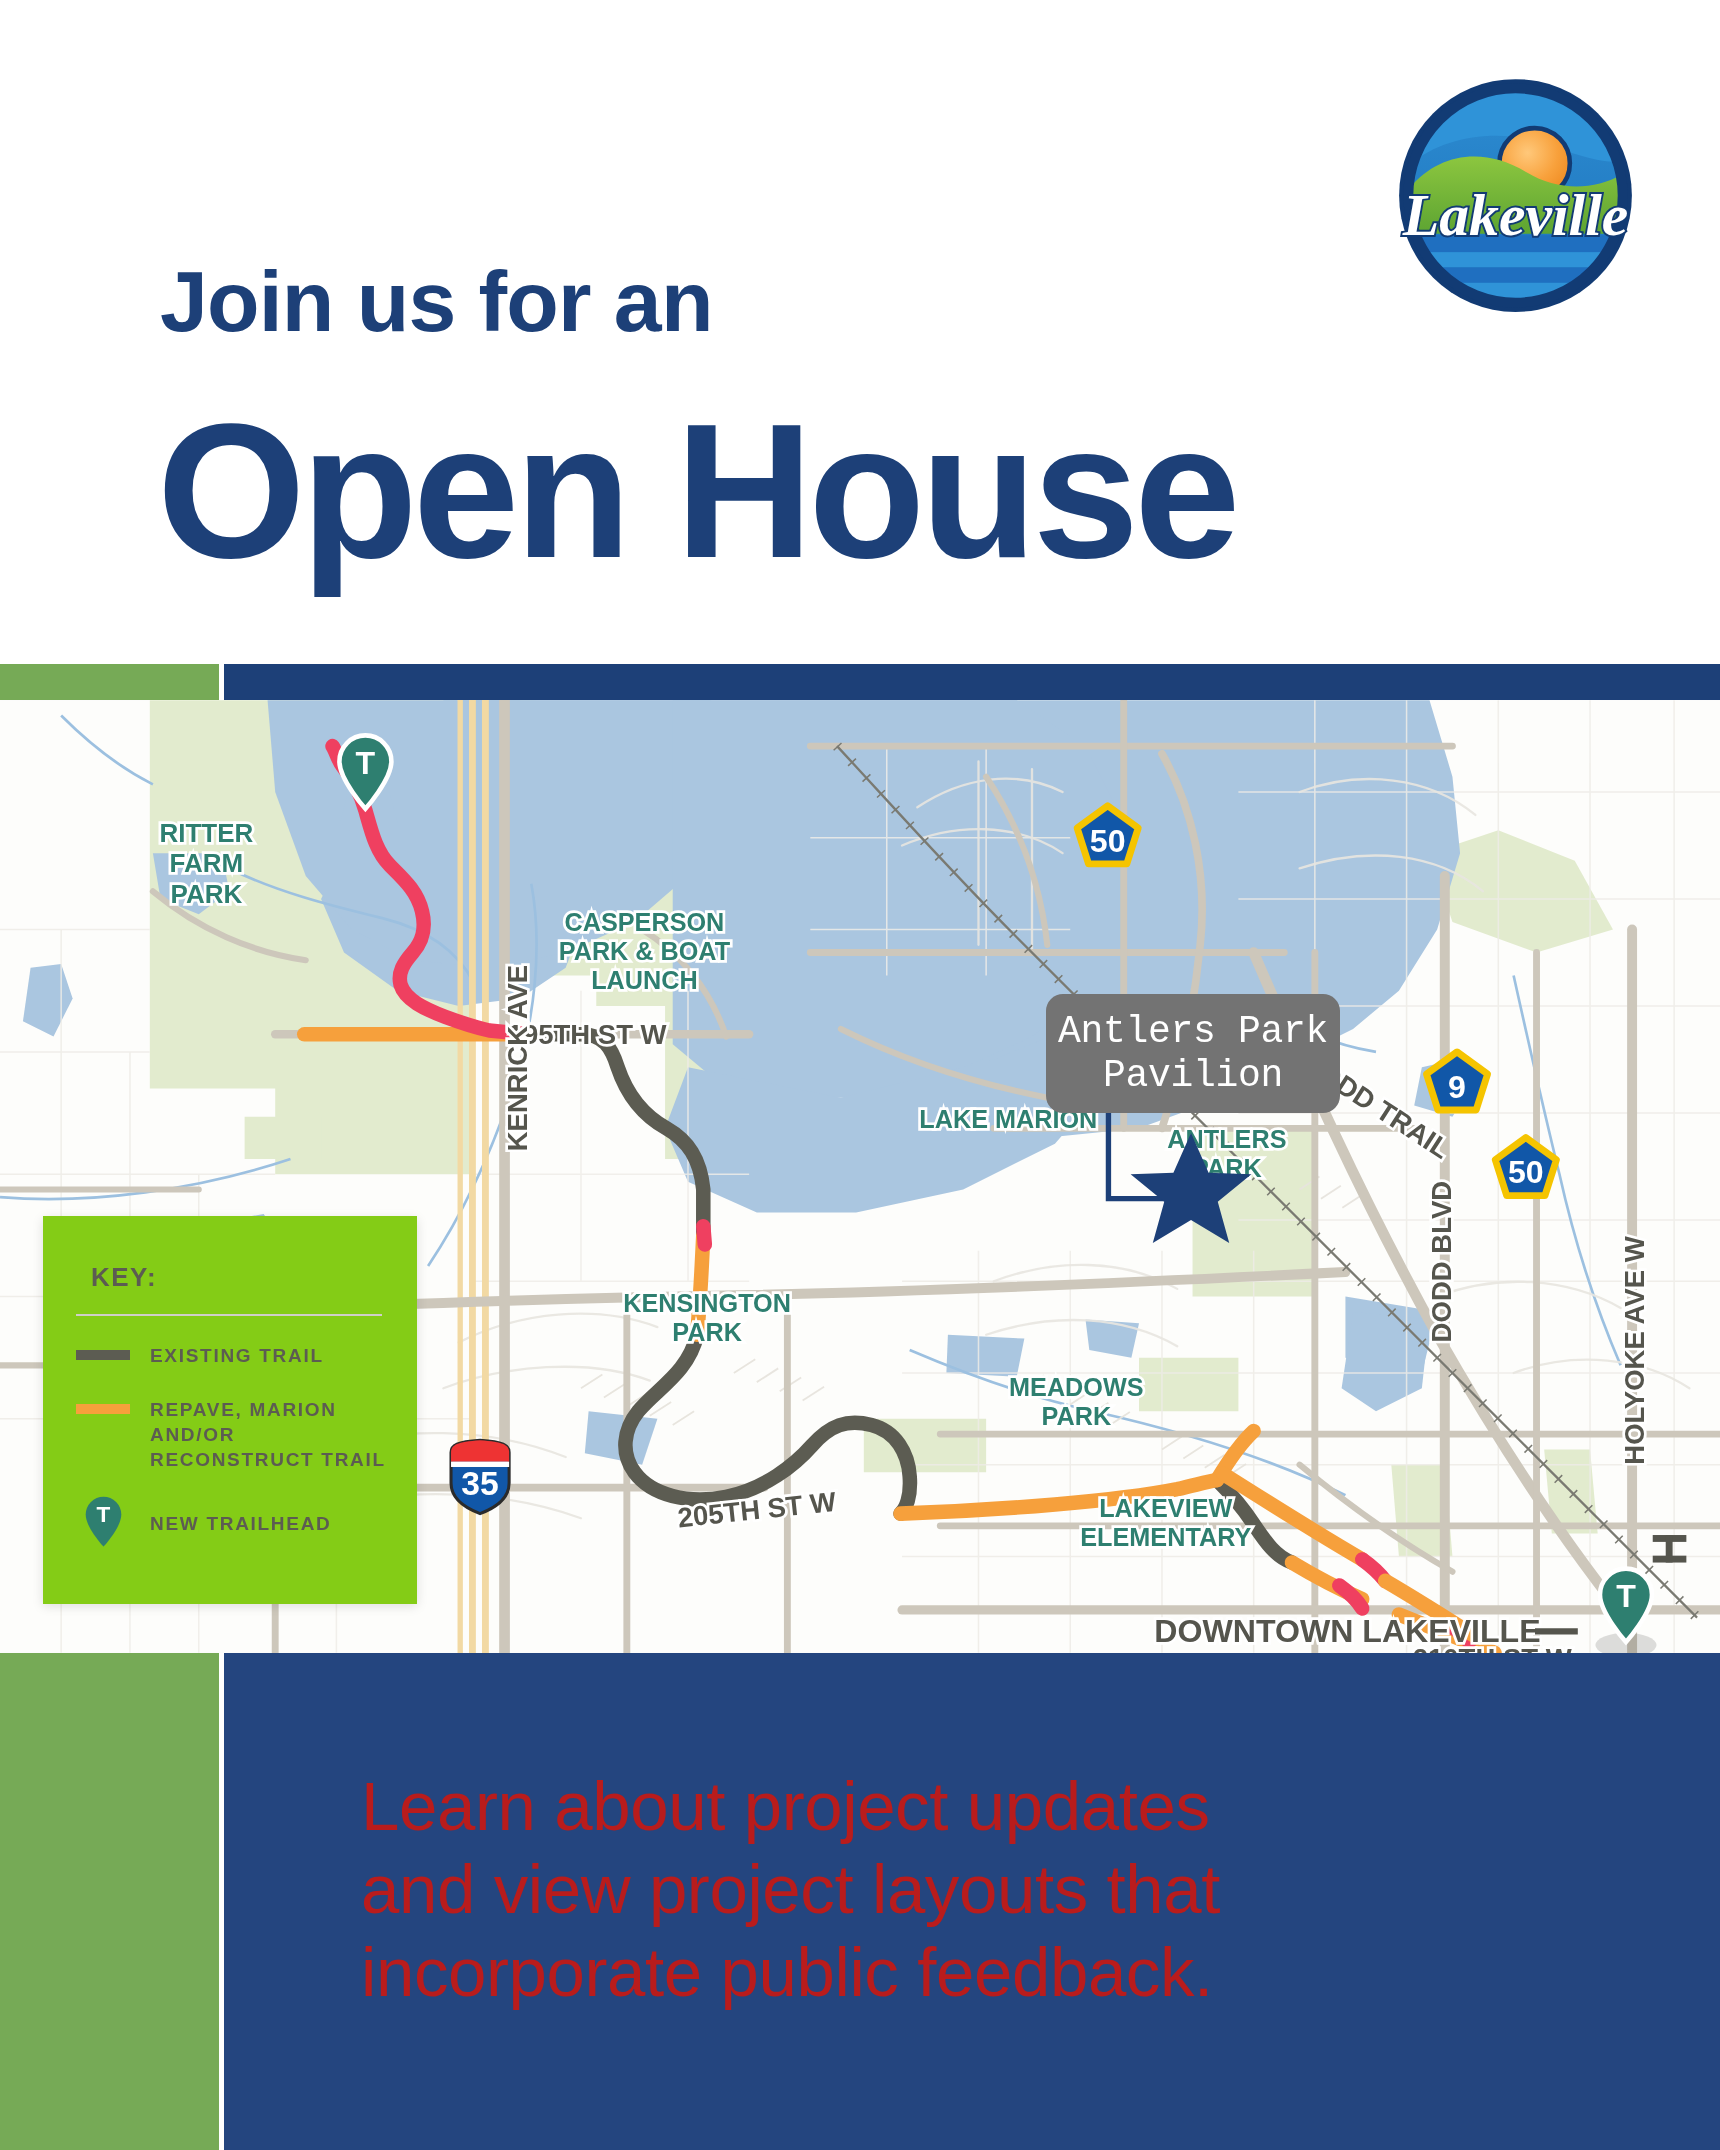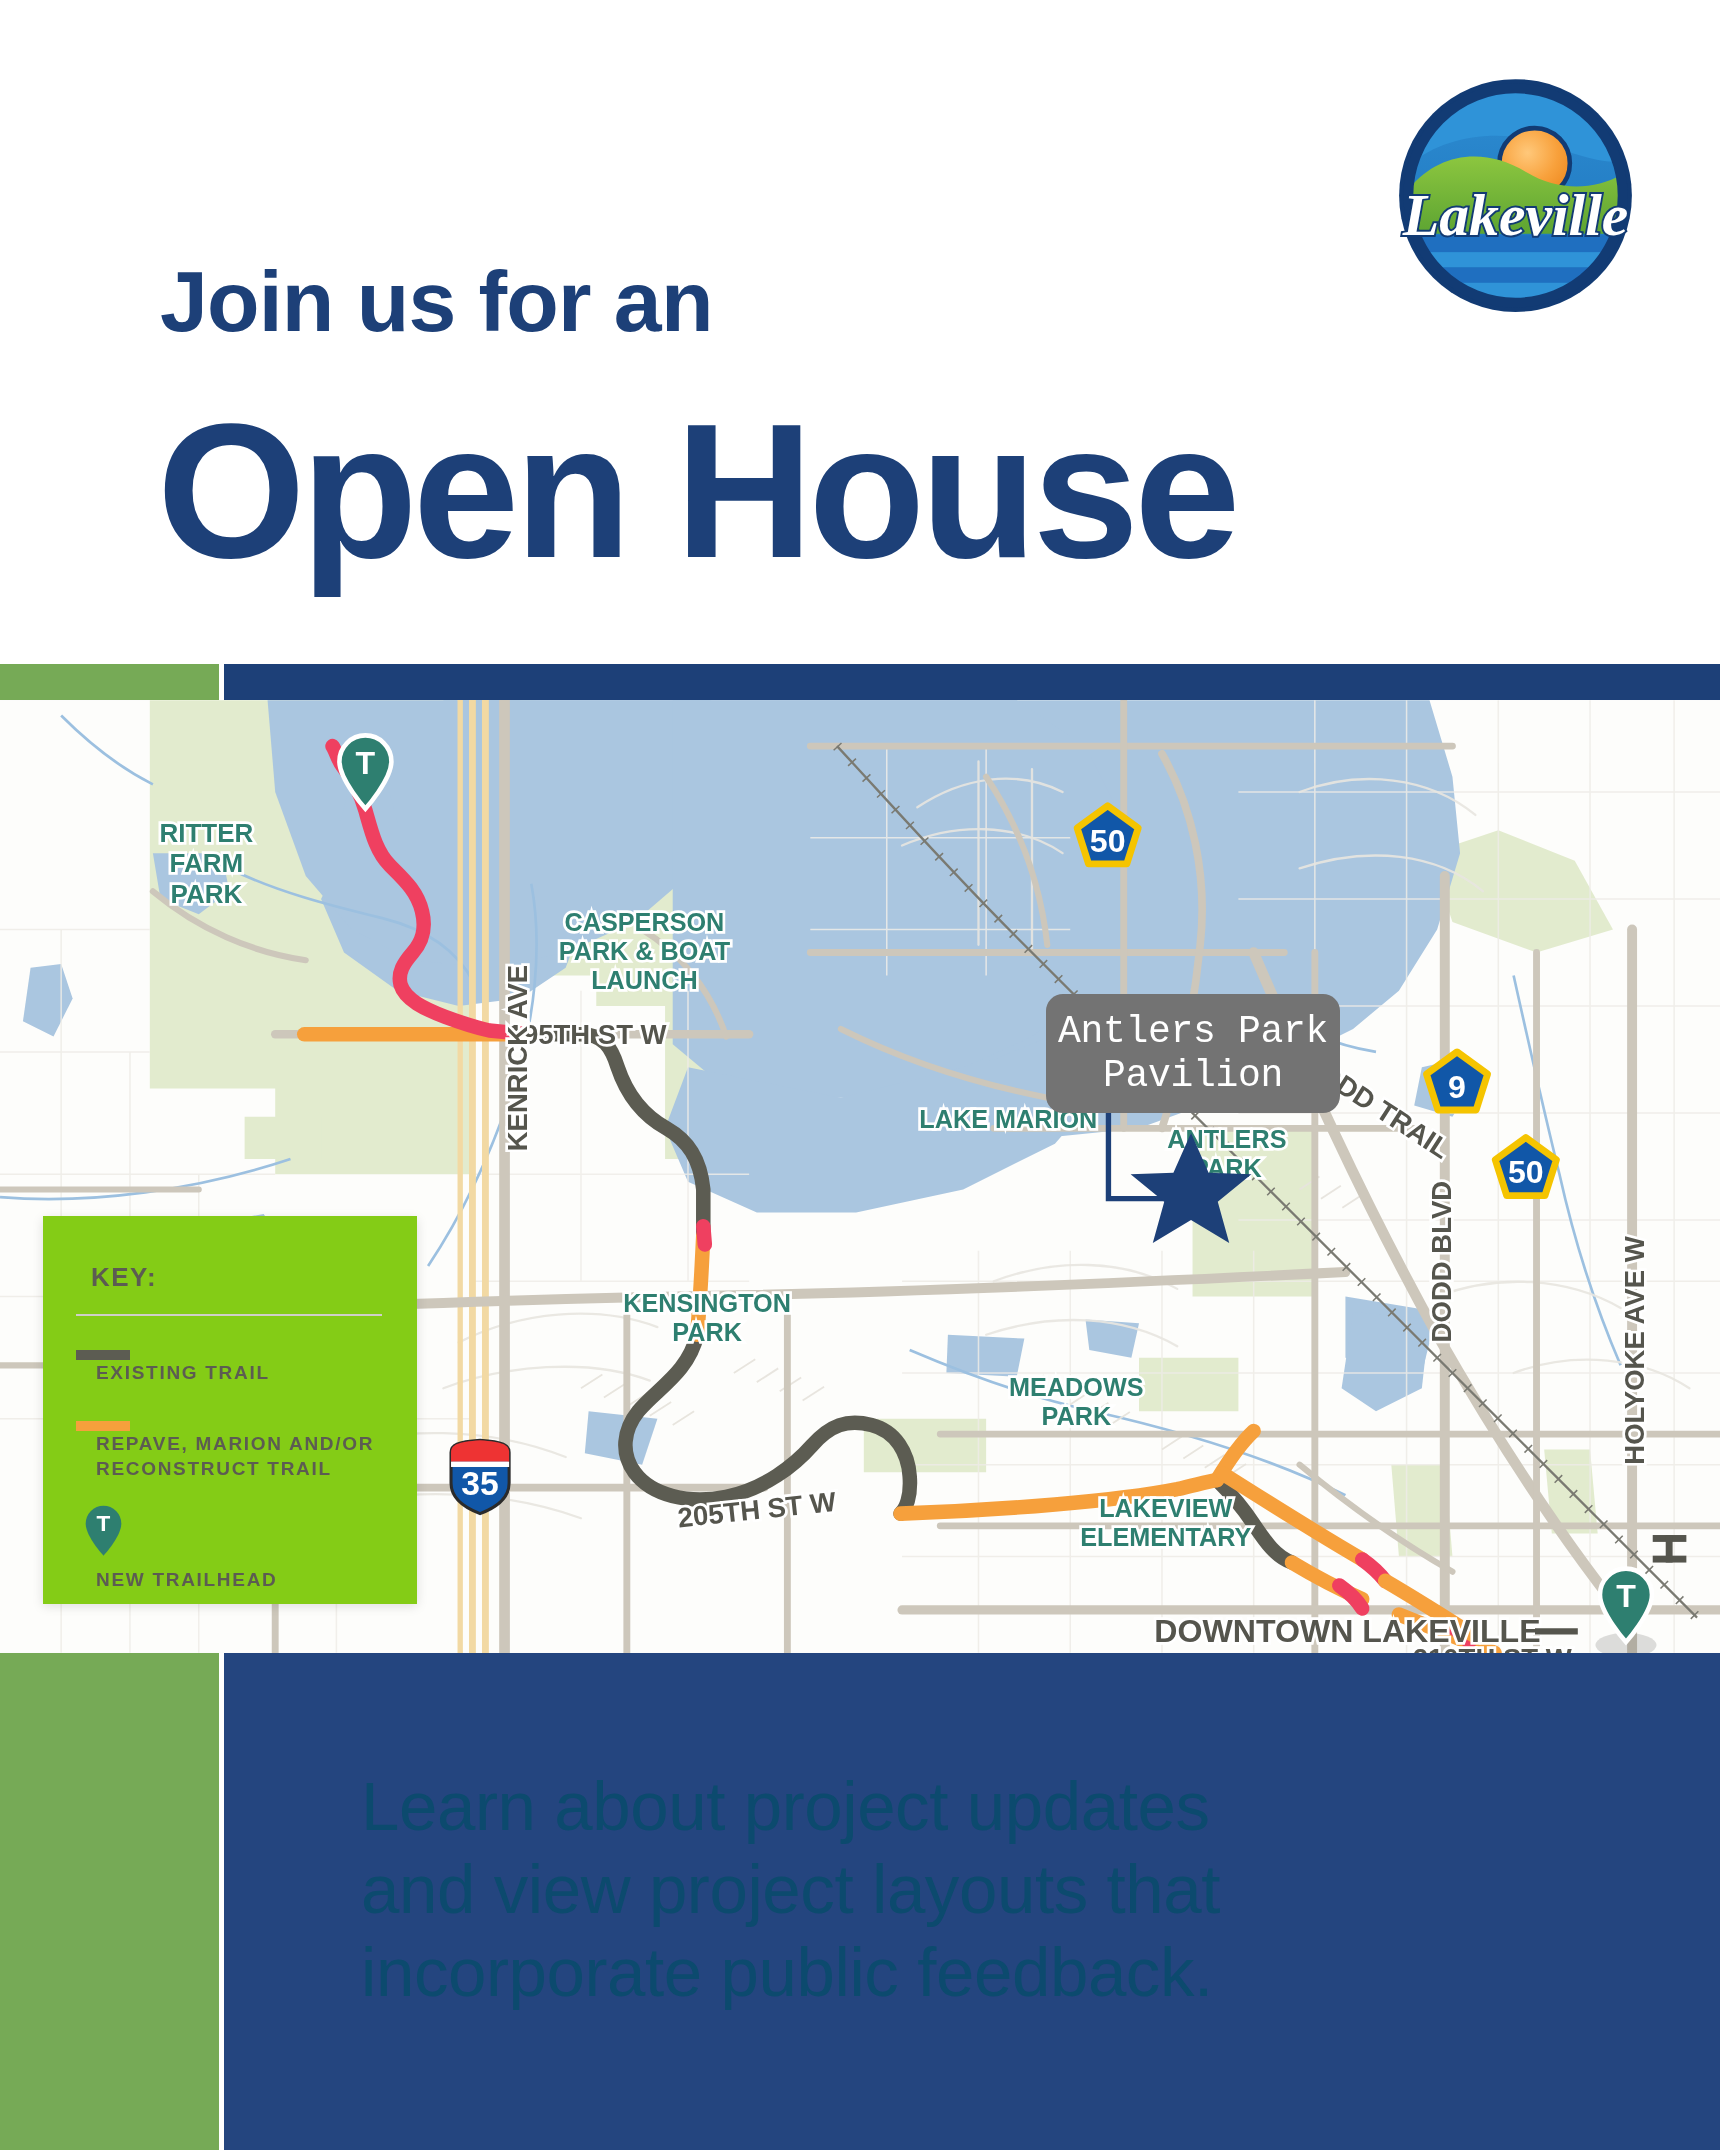--- a/index.html
+++ b/index.html
@@ -24,39 +24,39 @@
   .map{position:absolute;left:0;top:700px;width:1720px;height:953px;background:#fbfbf9;overflow:hidden;}
   .map svg{display:block;position:absolute;left:0;top:0;}
 
   
   .keybox{position:absolute;left:43px;top:1216px;width:374px;height:388px;background:#84cc16;
           box-shadow:0 3.1px 10.7px rgba(0,0,0,.13);}
   .key-title{position:absolute;left:48px;top:46px;font-size:26px;font-weight:700;
              color:#5c5c52;letter-spacing:1.5px;}
   .key-rule{position:absolute;left:33px;top:98px;width:306px;height:1.5px;background:#cfcfc8;}
   .key-rows{position:absolute;left:33px;top:127px;width:321px;}
-  .key-row{display:flex;align-items:flex-start;margin-bottom:29px;flex-direction:column;}
+  .key-row{display:flex;align-items:flex-start;margin-bottom:29px;}
   .key-swatch{width:54px;height:10px;margin-top:6.9px;flex:0 0 auto;}
   .key-label{margin-left:20px;font-size:19px;font-weight:700;color:#5c5c52;
              letter-spacing:1.7px;line-height:1.32;}
   .key-pin{width:54px;flex:0 0 auto;display:flex;justify-content:center;margin-top:-9.2px;}
   .key-pin svg{display:block;}
   .key-row.pin .key-label{margin-top:9.2px;}
 
   
   .callout{position:absolute;left:1046px;top:994px;width:294px;height:119px;
            background:#737373;border-radius:17px;display:flex;align-items:center;
            justify-content:center;font-family:Liberation Mono, monospace;}
   .callout-text{color:#ffffff;font-size:38px;line-height:1.14;font-weight:400;
                 text-align:center;letter-spacing:-0.3px;}
 
   
   .band-green-bot{position:absolute;left:0;top:1653px;width:219px;height:498px;background:#76aa56;}
   .band-navy-bot{position:absolute;left:224px;top:1653px;width:1496px;height:498px;background:#24457f;}
-  .tagline{position:absolute;left:361px;top:1766px;width:1147px;color:#0c4a6e;
+  .tagline{position:absolute;left:361px;top:1766px;width:1147px;color:#b91c1c;
            font-size:69px;line-height:1.20;font-weight:400;letter-spacing:-0.4px;}
 </style>
 </head>
 <body>
 
 <div class="page">
 
   <div class="logo">
     <svg viewBox="0 0 320 320" xmlns="http://www.w3.org/2000/svg">
       <defs>

